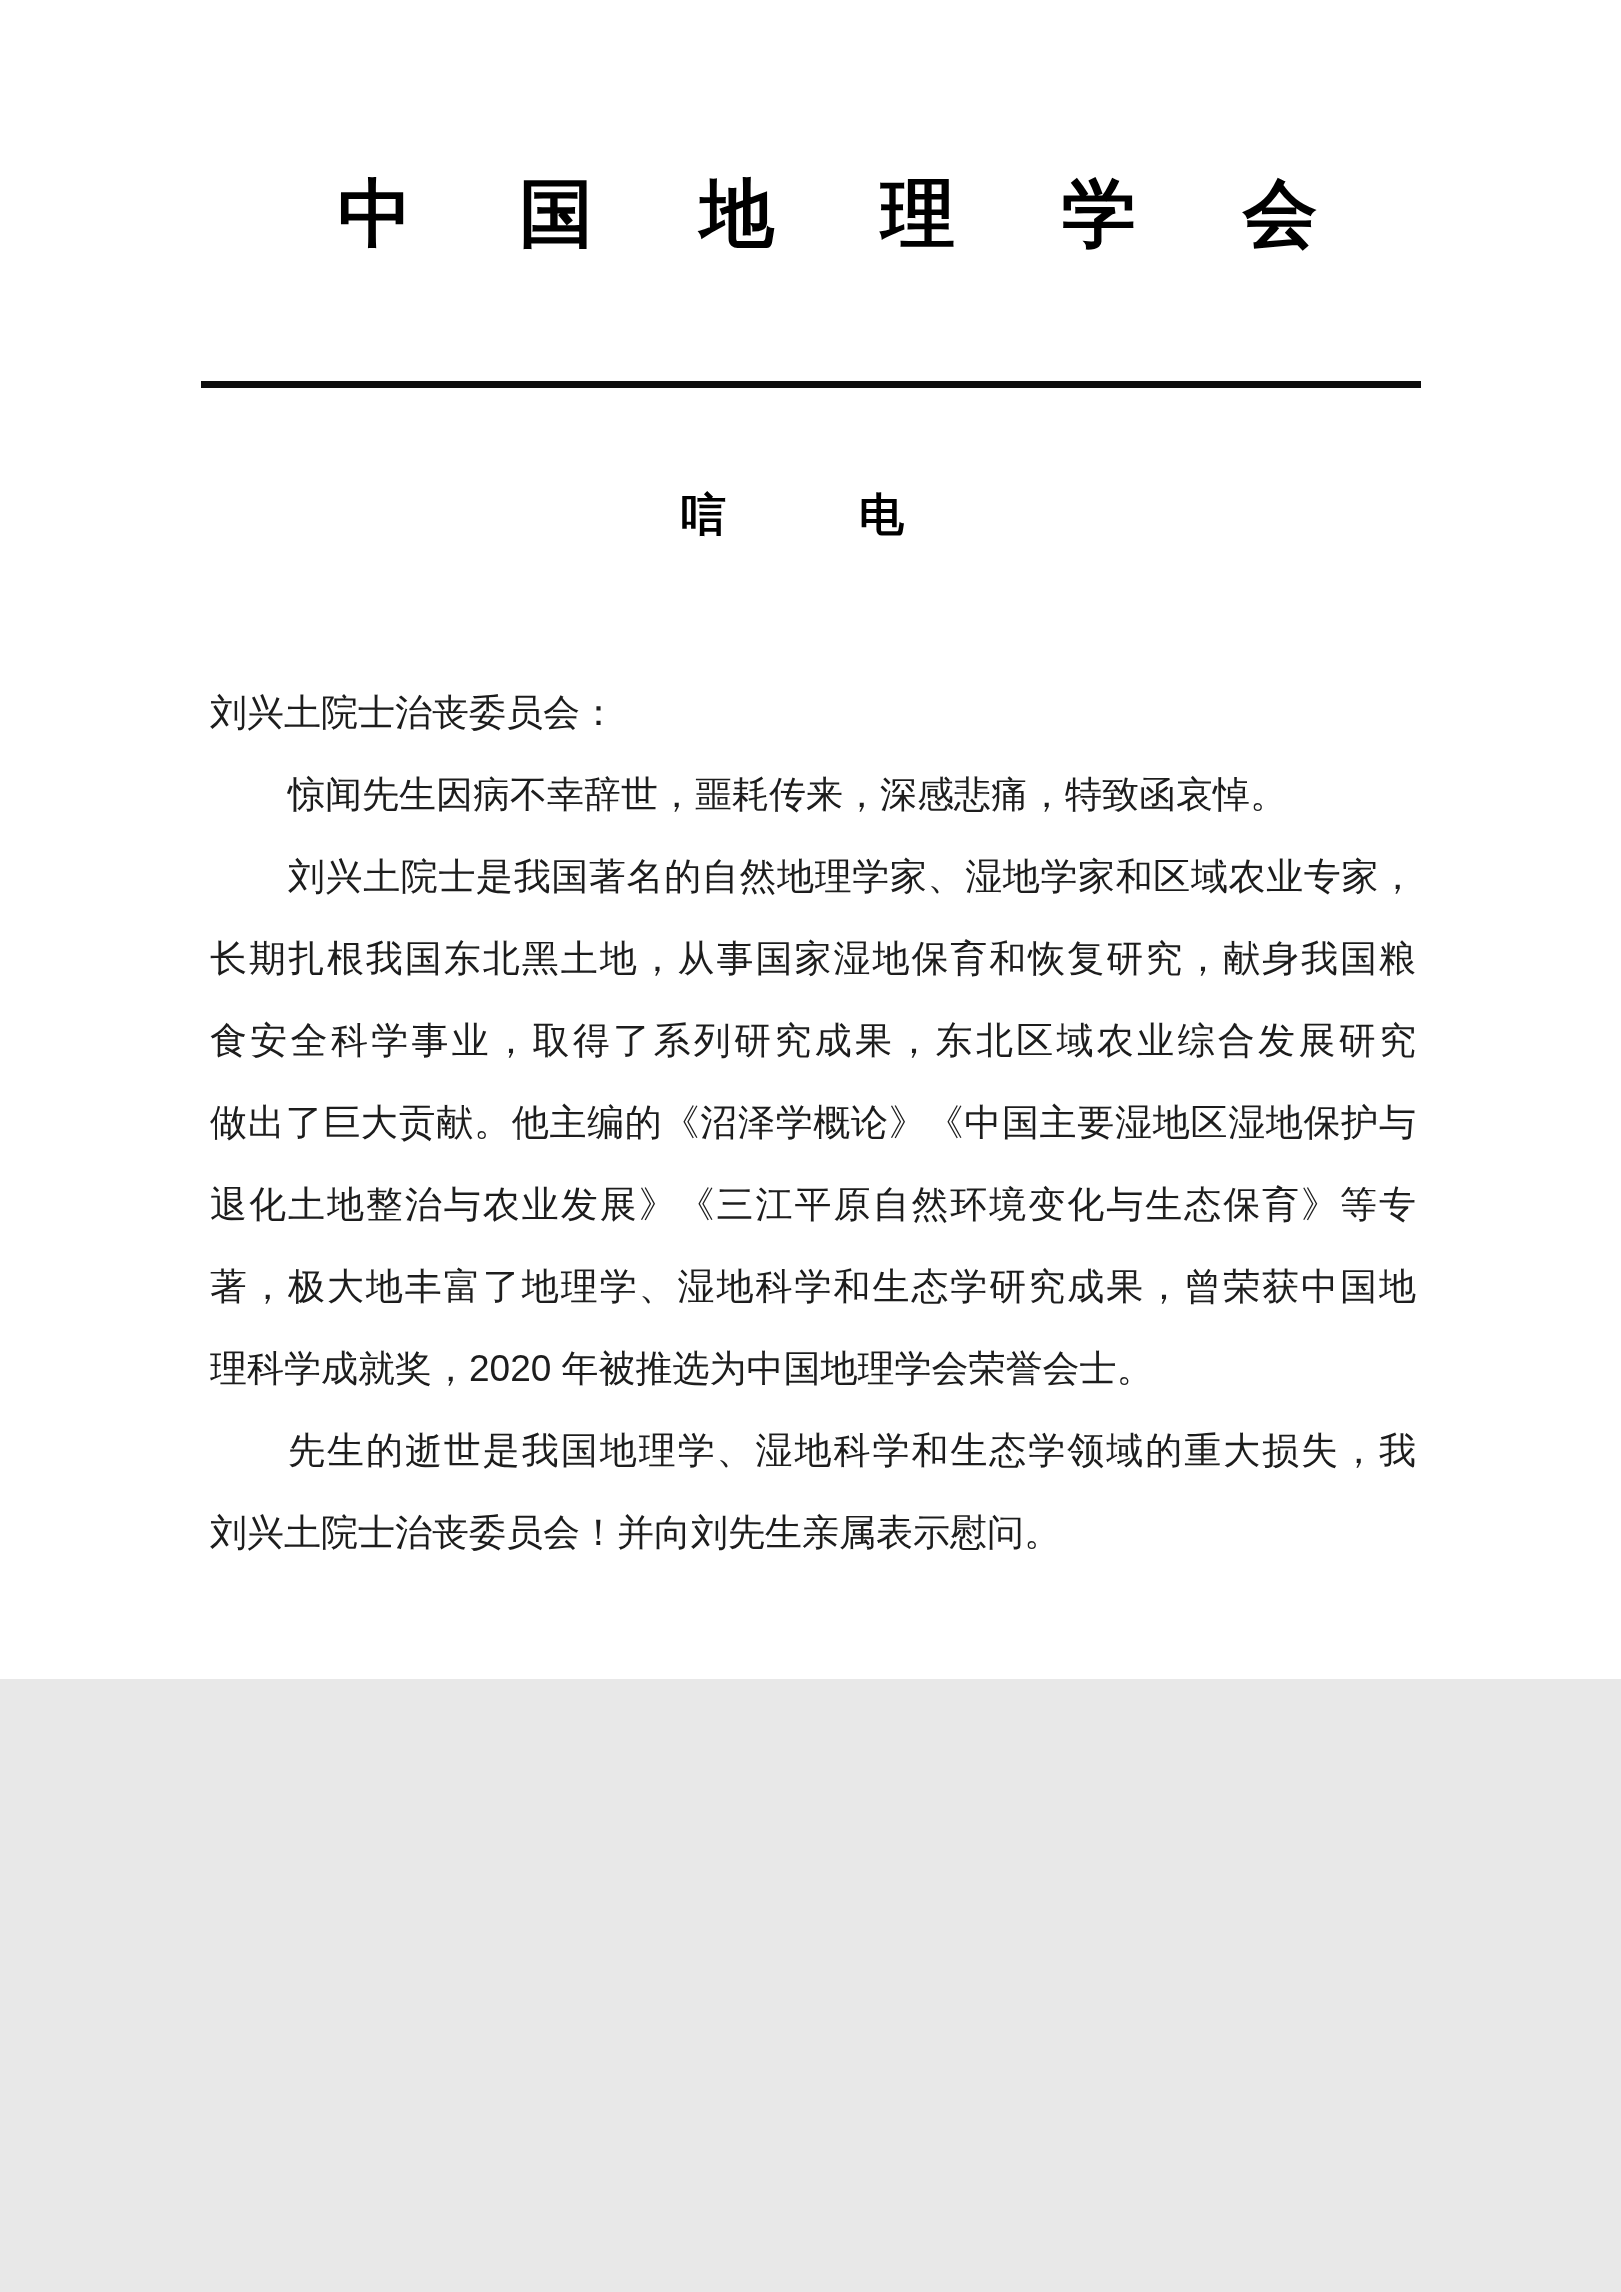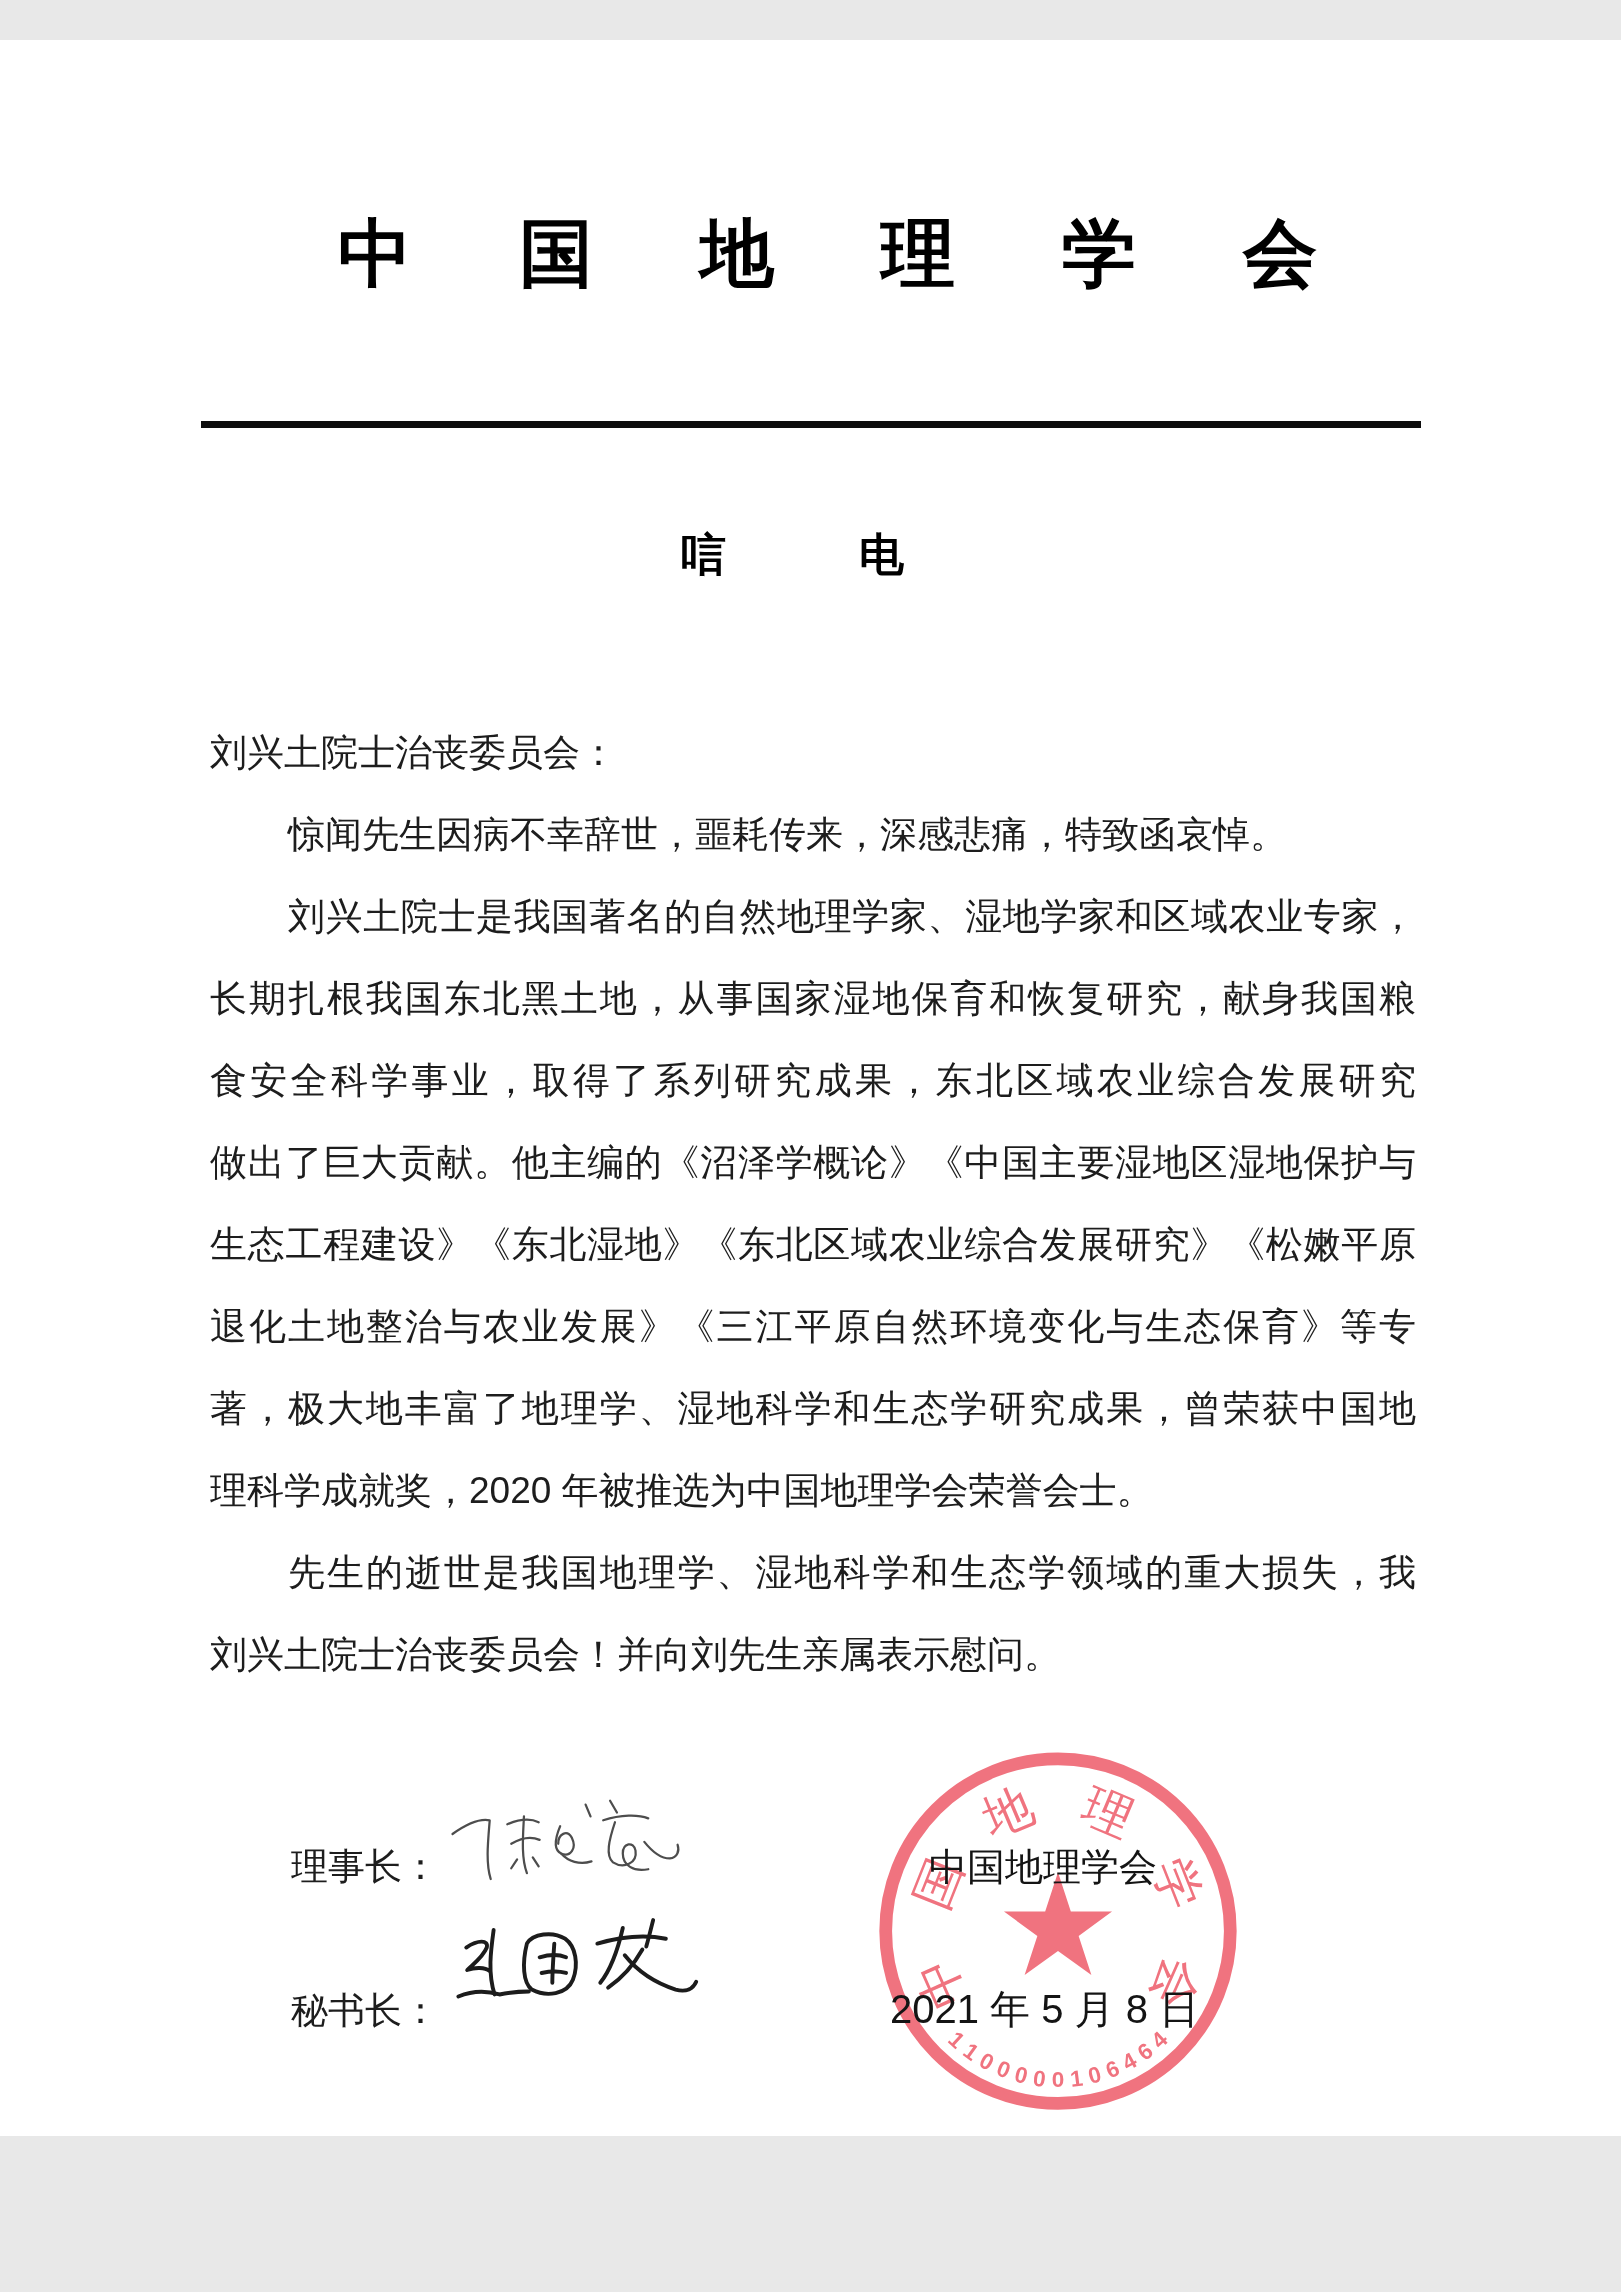--- a/index.html
+++ b/index.html
@@ -1,23 +1,22 @@
 <!DOCTYPE html>
 <html><head>
 <meta charset="utf-8">
 <style>
   html,body{margin:0;padding:0;background:#e8e8e8;}
   .page{
     position:relative;
-    width:1621px;height:2096px;
+    width:1621px;height:1679px;
     background:#ffffff;
     overflow:hidden;
     font-family:"Liberation Sans","DejaVu Sans",sans-serif;
     color:#1c1c1c;
-    margin-top:40px;
   }
   .org-cn{
     position:absolute;left:338px;top:173px;
     font-size:74px;font-weight:700;line-height:82px;
     letter-spacing:107px;white-space:nowrap;color:#000;
   }
   .org-en{
     position:absolute;left:50%;top:294px;transform:translateX(-50%);
     font-family:"Liberation Serif","DejaVu Serif",serif;
     font-size:45px;font-weight:700;letter-spacing:5.4px;white-space:nowrap;color:#000;
@@ -77,21 +76,20 @@
 
   <div class="doc-title">唁电</div>
 
   <div class="body-block">
     <div class="line">刘兴土院士治丧委员会：</div>
     <div class="line indent">惊闻先生因病不幸辞世，噩耗传来，深感悲痛，特致函哀悼。</div>
     <div class="line indent full">刘兴土院士是我国著名的自然地理学家、湿地学家和区域农业专家，</div>
     <div class="line full">长期扎根我国东北黑土地，从事国家湿地保育和恢复研究，献身我国粮</div>
     <div class="line full">食安全科学事业，取得了系列研究成果，东北区域农业综合发展研究</div>
     <div class="line full">做出了巨大贡献。他主编的《沼泽学概论》《中国主要湿地区湿地保护与</div>
-    <div class="line full">生态工程建设》《东北湿地》《东北区域农业综合发展研究》《松嫩平原</div>
     <div class="line full">退化土地整治与农业发展》《三江平原自然环境变化与生态保育》等专</div>
     <div class="line full">著，极大地丰富了地理学、湿地科学和生态学研究成果，曾荣获中国地</div>
     <div class="line">理科学成就奖，2020 年被推选为中国地理学会荣誉会士。</div>
     <div class="line indent full">先生的逝世是我国地理学、湿地科学和生态学领域的重大损失，我</div>
     <div class="line">刘兴土院士治丧委员会！并向刘先生亲属表示慰问。</div>
   </div>
 
   <div class="sig-label label-chairman">理事长：</div>
   <div class="sig-label label-secretary">秘书长：</div>
 

